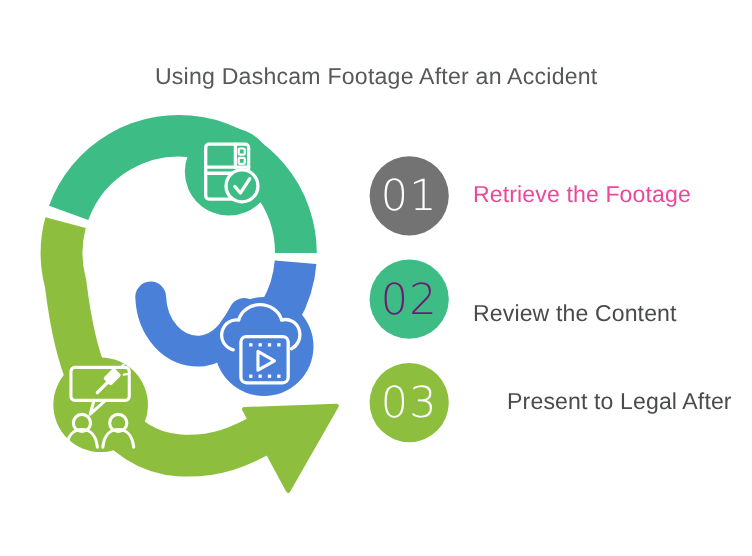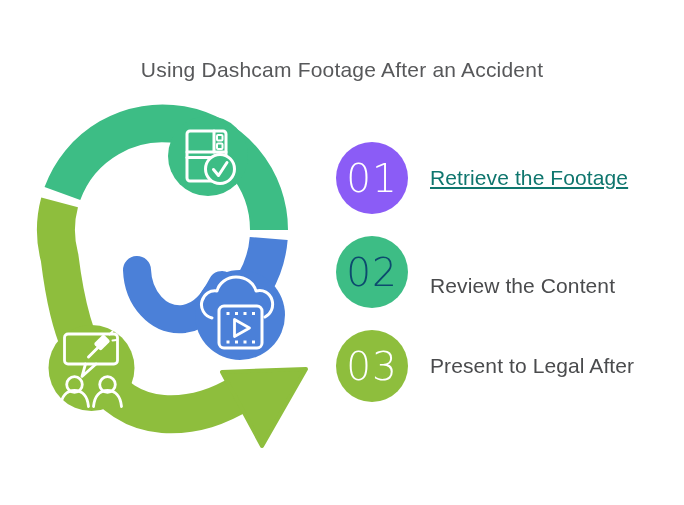--- a/index.html
+++ b/index.html
@@ -10,21 +10,21 @@
   }
   .title {
     position:absolute; top:58px; left:0; right:0; margin:0;
     text-align:center; font-size:21px; font-weight:500; letter-spacing:0.2px;
   }
   .cycle-svg { position:absolute; left:0; top:0; }
   .step {
     position:absolute; left:336px; height:72px;
     display:flex; align-items:center;
   }
-  .step-1 { top:142px; } .step-2 { top:236px; } .step-3 { top:330px; }
+  .step-1 { top:142px; } .step-2 { top:236px; } .step-3 { top:330px;gap:31px; }
   .num-circle {
     width:72px; height:72px; border-radius:50%;
     display:flex; align-items:center; justify-content:center;
     color:#ffffff; font-size:39px; font-weight:200; letter-spacing:1px;
     font-family:"DejaVu Sans","Liberation Sans",sans-serif;
   }
   .step-label { margin-left:22px; font-size:21px; letter-spacing:0.1px; }
 </style>
 </head>
 <body>
@@ -99,26 +99,26 @@
         <path d="M 60.5 406.5 C 61.5 396 67 390.5 74.5 390.5
                  C 82 390.5 87.5 396 88.5 406.5"></path>
         <circle cx="107.5" cy="384.5" r="7.8"></circle>
         <path d="M 93.5 406.5 C 94.5 396 100 390.5 107.5 390.5
                  C 115 390.5 120.5 396 121.5 406.5"></path>
       </g>
     </g>
   </svg>
 
   <div class="step step-1">
-    <div class="num-circle" style="background-color: #8b5cf6; color: rgb(255, 255, 255);">01</div>
-    <div class="step-label" style="color: #0f766e; text-decoration: underline;">Retrieve the Footage</div>
+    <div class="num-circle" style="background-color: #737373; color: rgb(255, 255, 255);">01</div>
+    <div class="step-label" style="color: #ec4899;">Retrieve the Footage</div>
   </div>
 
   <div class="step step-2">
-    <div class="num-circle" style="background-color: rgb(61, 189, 133); color: #0c4a6e;">02</div>
+    <div class="num-circle" style="background-color: rgb(61, 189, 133); color: #701a75;">02</div>
     <div class="step-label" style="color: rgb(74, 75, 77); margin-top: 28px;">Review the Content</div>
   </div>
 
   <div class="step step-3">
     <div class="num-circle" style="background-color: rgb(142, 190, 61); color: rgb(255, 255, 255);">03</div>
     <div class="step-label" style="color: rgb(74, 75, 77);">Present to Legal After</div>
   </div>
 
 </div>
 

